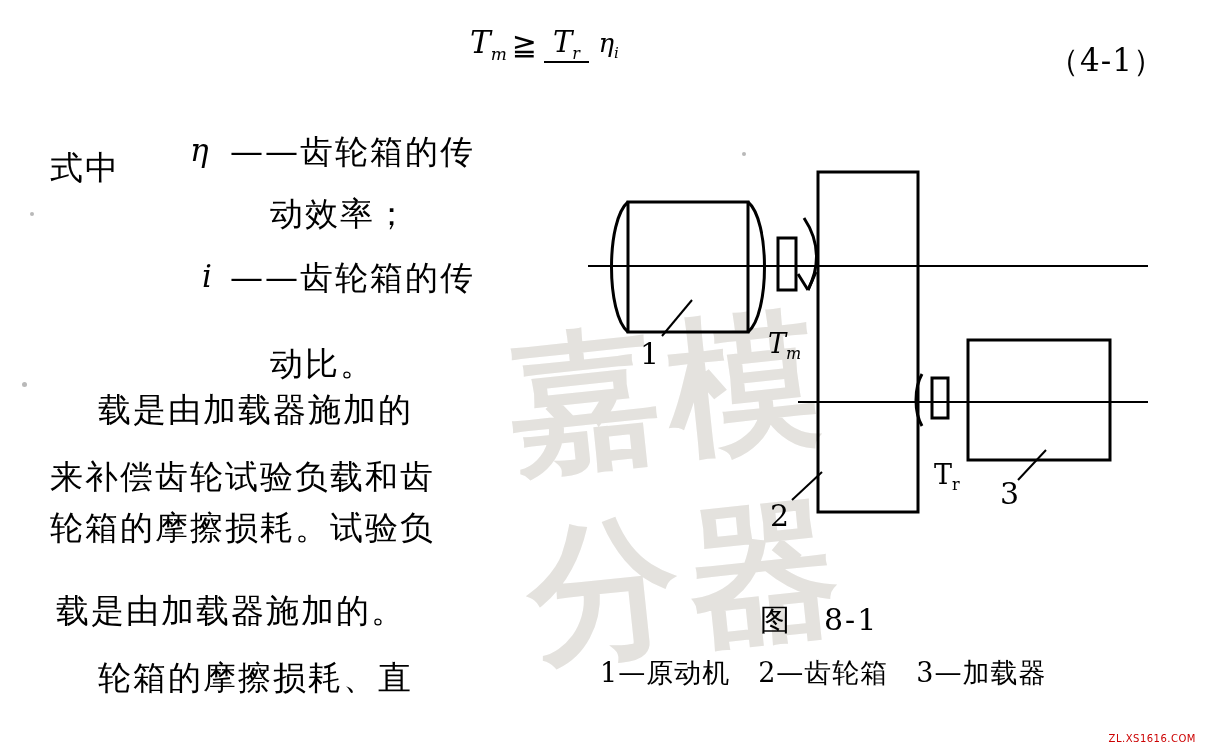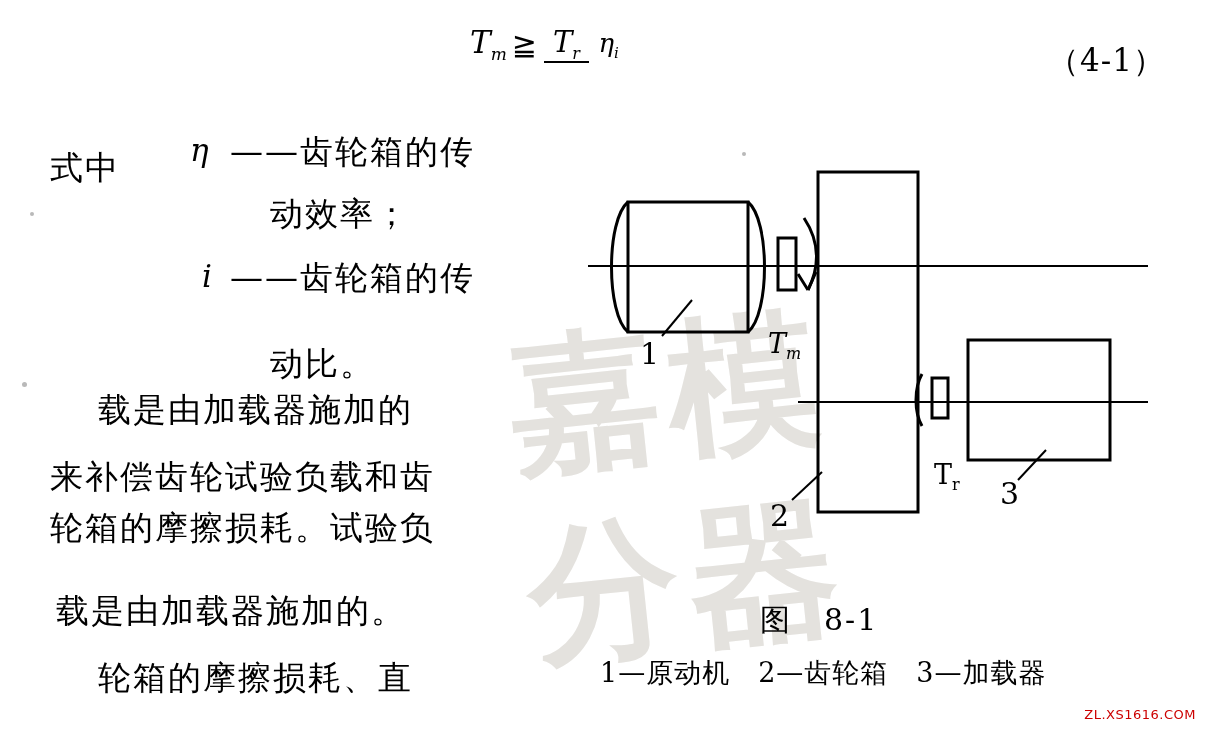--- a/index.html
+++ b/index.html
@@ -108,24 +108,24 @@
     left: 600px;
     top: 655px;
     font-size: 27px;
     letter-spacing: 1px;
     z-index: 3;
   }
 
   
   #site-url {
     right: 12px;
-    bottom: 22px;
+    bottom: 0;
     color: #cc0000;
     font-family: "DejaVu Sans", sans-serif;
-    font-size: 13px;
+    font-size: 10px;
     letter-spacing: 0.5px;
     z-index: 5;
   }
 
   
   .speck { position: absolute; background: #b9b9b9; border-radius: 50%; z-index: 1; }
 </style>
 </head>
 <body>
 

